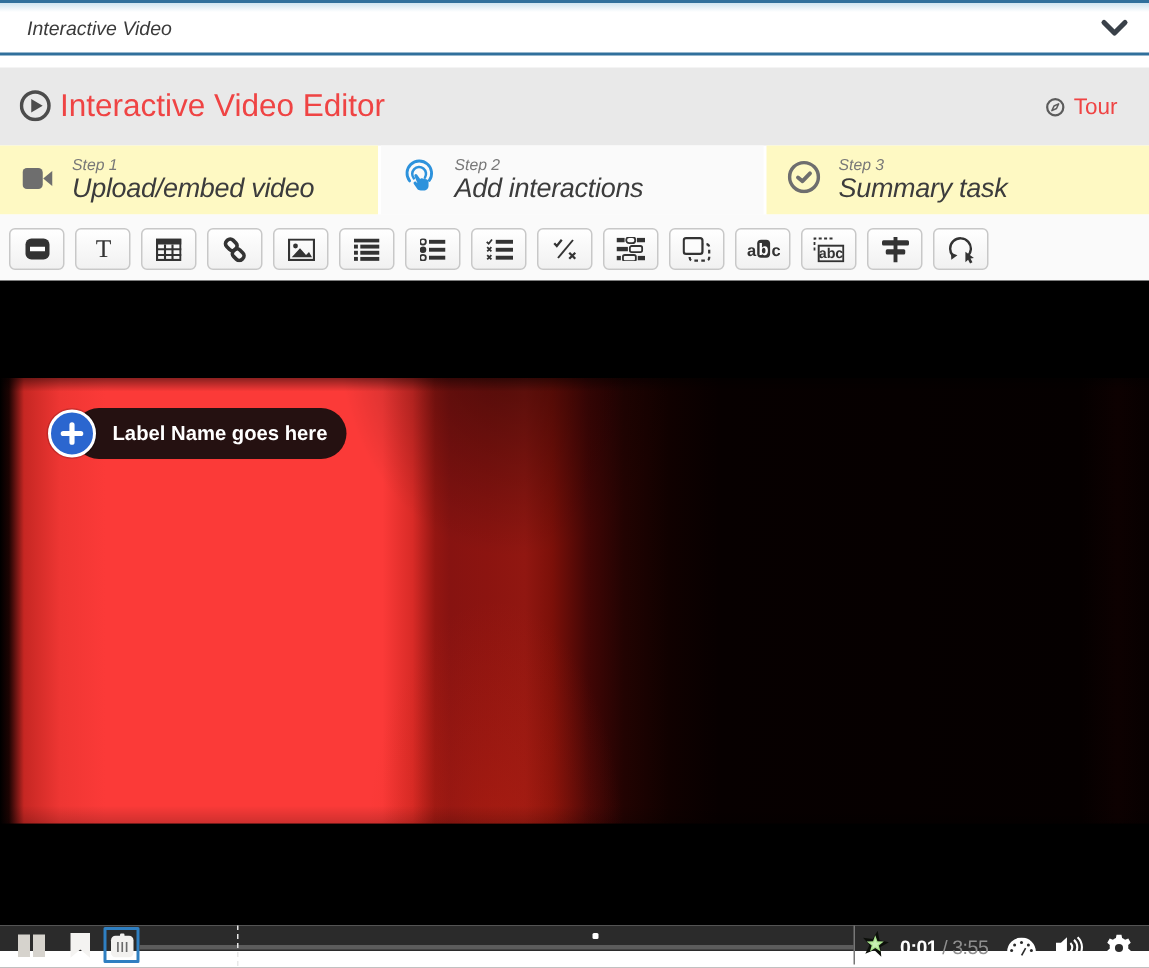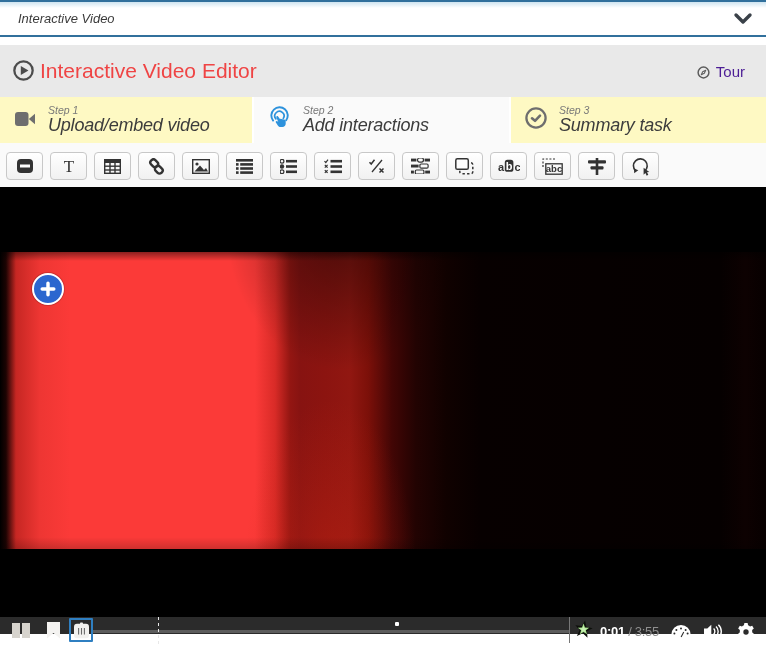--- a/index.html
+++ b/index.html
@@ -13,21 +13,21 @@
     border-top:2px solid #31709c; border-bottom:2px solid #31709c; }
   #titlebar .inner { position:absolute; left:0; top:0; right:0; height:6px;
     background:linear-gradient(#cfe4f0, rgba(255,255,255,0)); }
   #titletext { left:18px; top:11px; font-size:13px; font-style:italic; color:#3b3b3b; }
   #chev { left:733px; top:9px; }
 
   
   #header { left:0; top:45px; width:766px; height:52px; background:#e9e9e9; }
   #htitle { left:40px; top:59px; font-size:21px; color:#ef4444; }
   #hicon { left:13px; top:60px; }
-  #tour { right:21px; top:63px; font-size:15px; color:#4c1d95; }
+  #tour { right:21px; top:63px; font-size:15px; color:#ef4444; }
 
   
   .tab { top:97px; height:46px; background:#fef9c3; }
   #tab1 { left:0; width:252px; }
   #tab2 { left:254px; width:255px; background:#fafafa; }
   #tab3 { left:511px; width:255px; }
   .step { position:absolute; font-size:10.5px; font-style:italic; color:#787878; }
   .tabname { position:absolute; font-size:18px; letter-spacing:-0.2px; color:#3c3c3c;font-style:italic; }
 
   
@@ -245,20 +245,23 @@
       <svg width="19" height="19" viewBox="0 0 19 19">
           <path d="M 4.6 13.8 A 6.9 6.9 0 1 1 13.6 14.2" fill="none" stroke="#333" stroke-width="1.6"></path>
           <path d="M7.3 13.2 L3.2 16.2 L3.0 11.5 Z" fill="#333"></path>
           <path d="M12.6 10.8 l0 7 1.8-1.7 1.3 2.6 1.6-.85 -1.3-2.5 2.3-.35 z" fill="#333"></path>
         </svg>
     </div>
   </div>
 
   <div id="video" class="abs">
     <div id="frame"></div>
+    <div id="label">
+        <div id="labeltext">Label Name goes here</div>
+      </div>
     <div id="plus">
       <svg width="28" height="28" viewBox="0 0 26 26" style="position:absolute;left:0;top:0;">
         <path d="M13 7.6 L13 18.4 M7.6 13 L18.4 13" stroke="#fff" stroke-width="3.2" stroke-linecap="round"></path>
       </svg>
     </div>
   </div>
 
   <div id="controls" class="abs">
     <div class="cbar" style="left:12px;top:6px;width:8px;height:15px;"></div>
     <div class="cbar" style="left:22px;top:6px;width:8px;height:15px;"></div>

